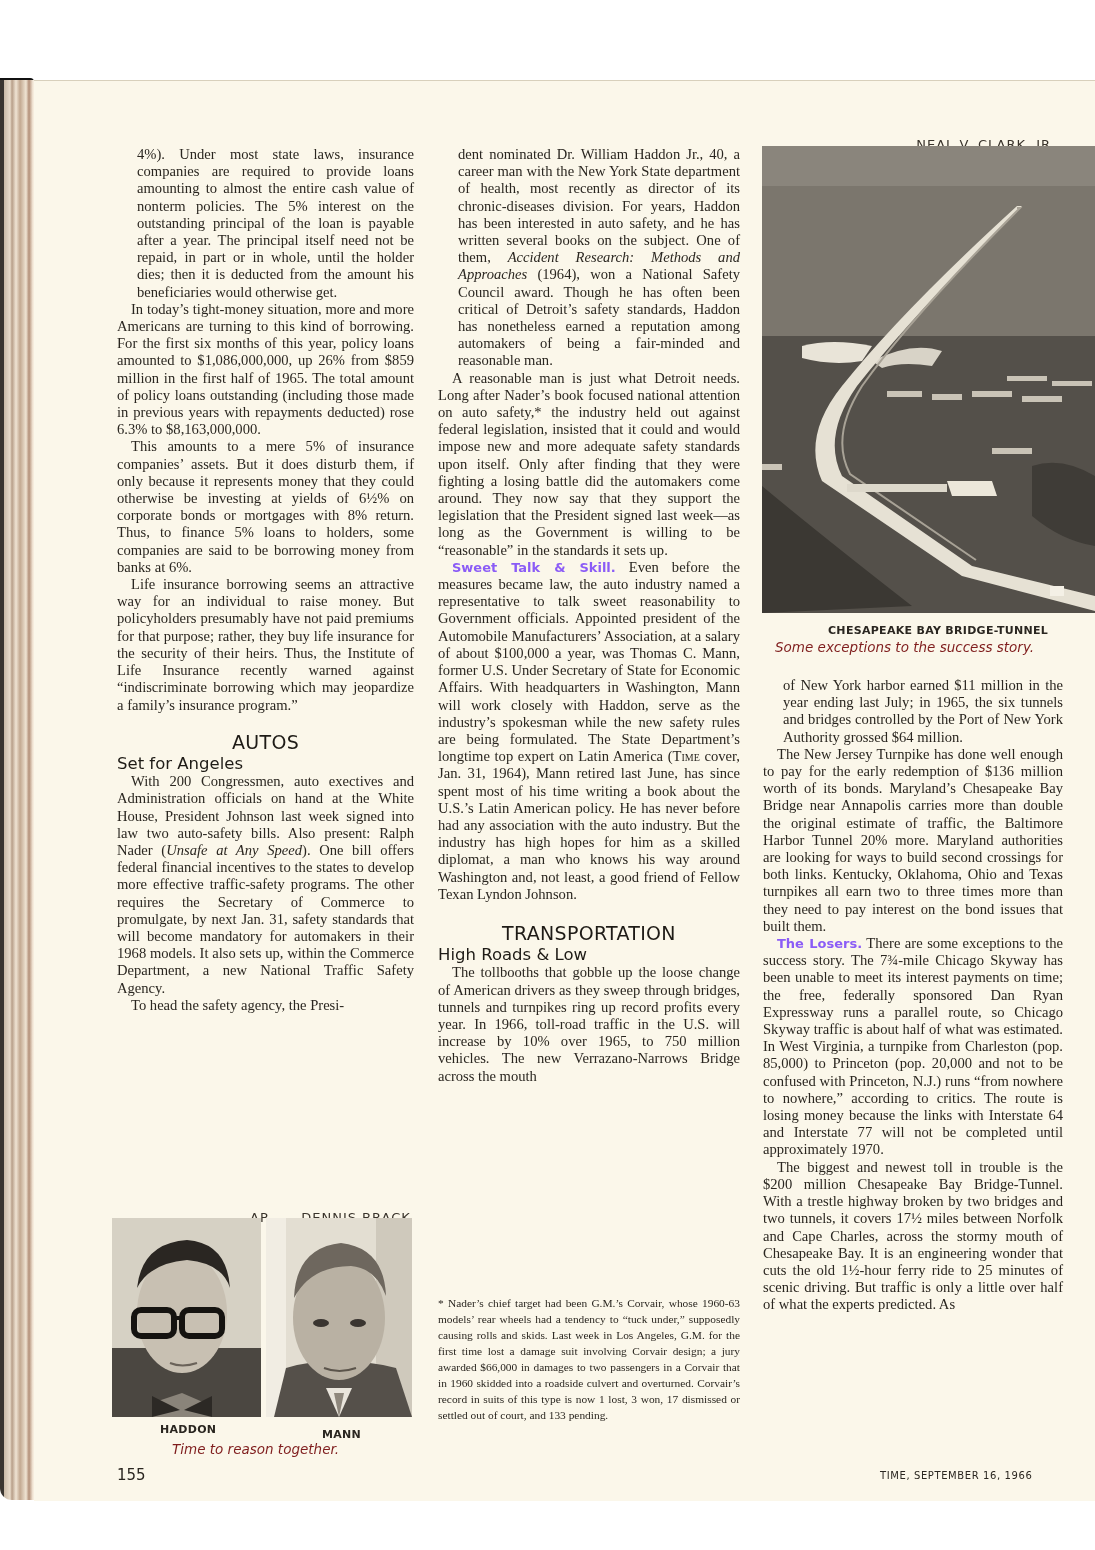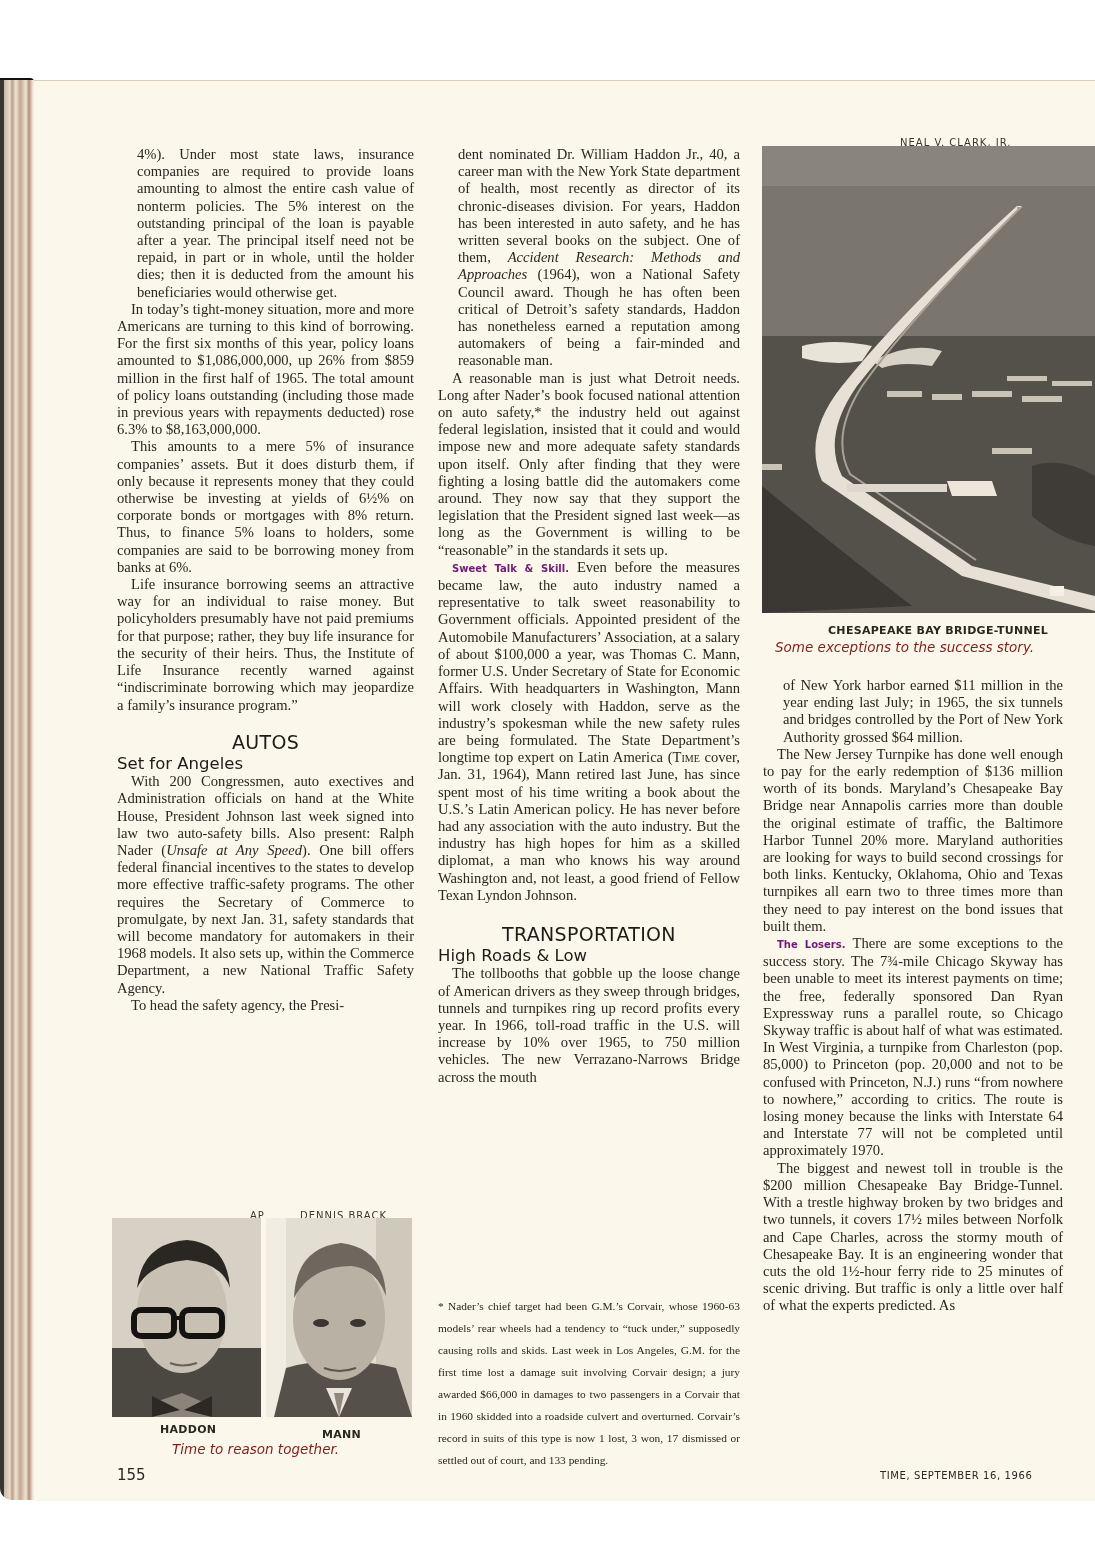--- a/index.html
+++ b/index.html
@@ -33,40 +33,40 @@
   .col2 { left:438px; top:146px; width:302px; }
   .col3 { left:763px; top:677px; width:300px; }
   .section-head {
     font-family:"DejaVu Sans", sans-serif; font-size:19px; text-align:center;
     margin:16px 0 4px 0; letter-spacing:0.3px; color:#1e1b16;
   }
   .story-head {
     font-family:"DejaVu Sans", sans-serif; font-size:16.5px; margin:0 0 1px 0;
     color:#1e1b16; text-align:left;
   }
-  .runin { font-family:"DejaVu Sans", sans-serif; font-size:10px; font-weight:bold; color:#701a75; }
+  .runin { font-family:"DejaVu Sans", sans-serif; font-size:13px; font-weight:bold; color:#8b5cf6; }
   .sc { font-variant:small-caps; }
   i { font-style:italic; }
   .credit {
-    position:absolute; font-family:"DejaVu Sans", sans-serif; font-size:10px;
-    letter-spacing:1px; color:#3a342c; text-align:left;
+    position:absolute; font-family:"DejaVu Sans", sans-serif; font-size:13px;
+    letter-spacing:1px; color:#3a342c; text-align:center;
   }
   .photo { position:absolute; overflow:hidden; }
   .photo svg { display:block; }
   .caption-label {
     position:absolute; font-family:"DejaVu Sans", sans-serif; font-size:11px;
     font-weight:bold; letter-spacing:0.3px; color:#2a2620;
   }
   .caption-text {
     position:absolute; font-family:"DejaVu Sans", sans-serif; font-style:italic;
     font-size:13.5px; color:#7f1d1d;
   }
   .footnote {
     position:absolute; left:438px; top:1295px; width:302px;
-    font-size:11.4px; line-height:22px; text-align:justify;
+    font-size:11.4px; line-height:16px; text-align:justify;
   }
   .folio {
     position:absolute; font-family:"DejaVu Sans", sans-serif; color:#2a2620;
   }
 </style>
 </head>
 <body>
 
 <div class="binding-top"></div>
 <div class="binding"></div>

